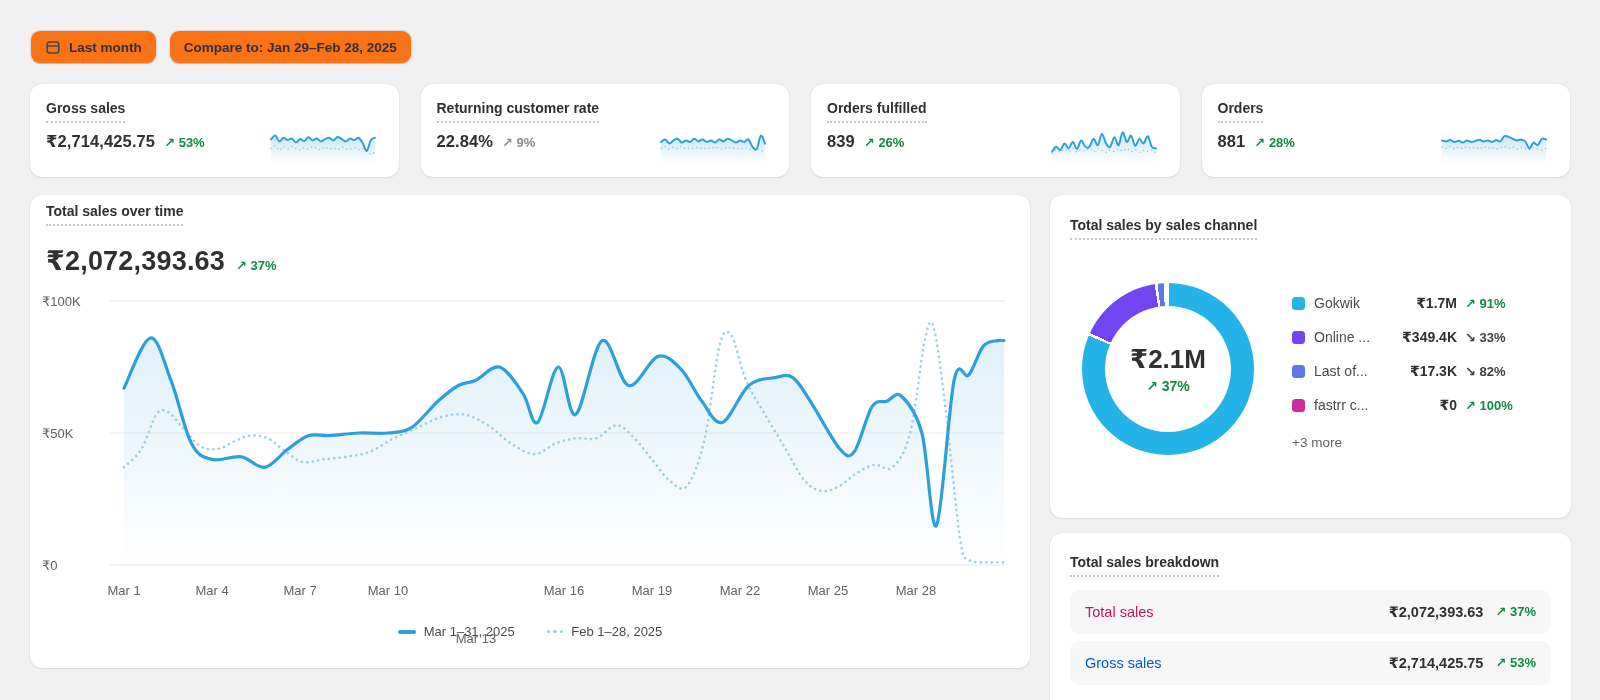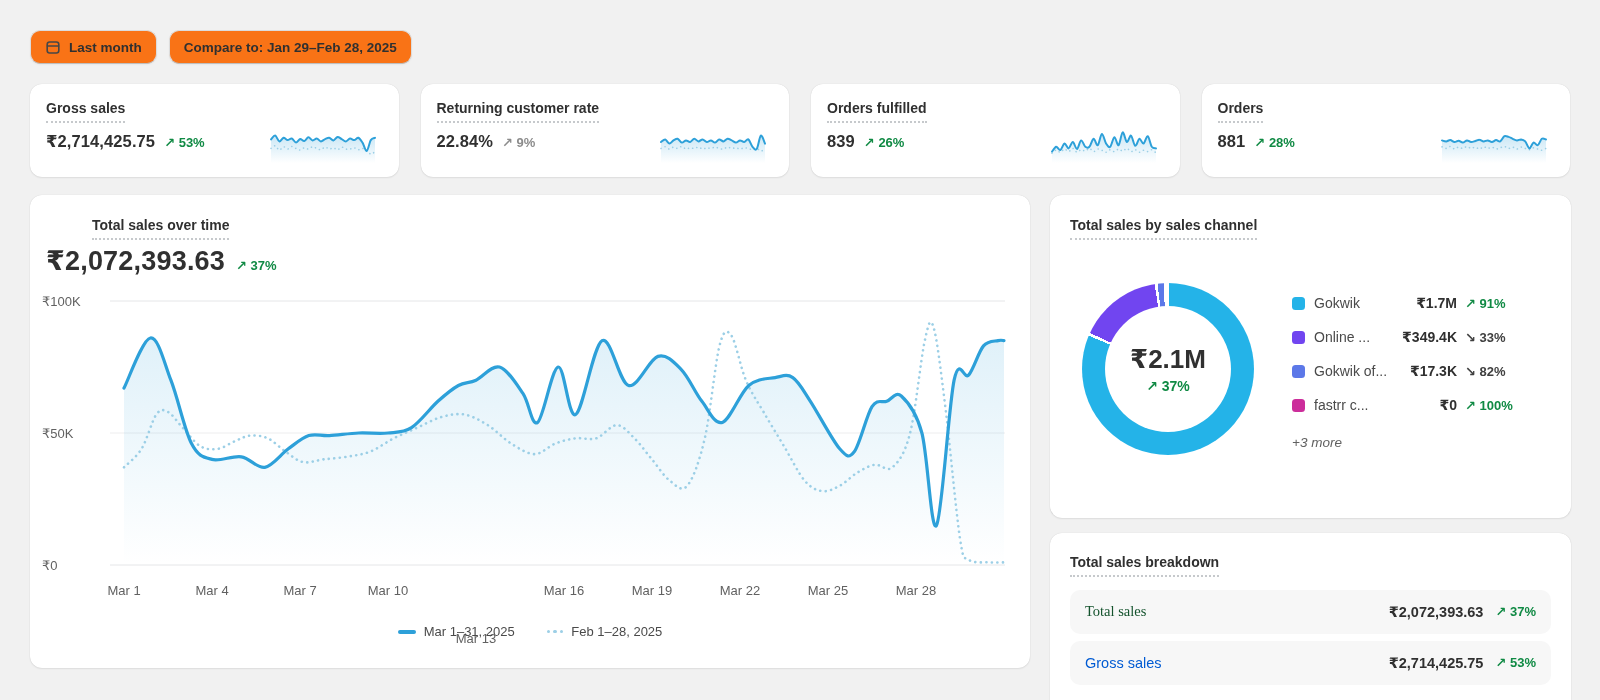--- a/index.html
+++ b/index.html
@@ -30,21 +30,21 @@
     position:absolute; left:30px; top:84px; width:1540px; height:93px;
     display:grid; grid-template-columns:repeat(4,1fr); gap:22px;
   }
   .stat { position:relative; padding:15px 16px; }
   .stat .val-row { margin-top:9px; display:flex; align-items:baseline; gap:9px; }
   .stat-val { font-size:16.5px; font-weight:700; letter-spacing:.1px; }
   .delta { font-size:13px; font-weight:700; white-space:nowrap; }
   .spark { position:absolute; right:22px; top:35px; width:108px; height:44px; overflow:visible; }
   
   .main-card { position:absolute; left:30px; top:195px; width:1000px; height:473px; }
-  .main-card .card-title { position:absolute; left:16px; top:22px;margin-left:46px; }
+  .main-card .card-title { position:absolute; left:16px; top:8px; }
   .big-row { position:absolute; left:16px; top:50px; display:flex; align-items:baseline; gap:11px; }
   .big-val { font-size:27px; font-weight:700; letter-spacing:.2px; }
   .chart-svg { position:absolute; left:0; top:0; width:1000px; height:473px; }
   .ytick { position:absolute; left:12px; width:56px; text-align:left; font-size:13px; color:#616161; transform:translateY(-50%); }
   .xticks { position:absolute; left:0; top:388px; width:1000px; height:16px; }
   .xticks div { position:absolute; transform:translateX(-50%); font-size:13px; color:#616161; white-space:nowrap; }
   .chart-legend { position:absolute; left:0; right:0; top:429px; display:flex; justify-content:center; gap:32px; align-items:center; }
   .leg-item { display:flex; align-items:center; gap:8px; font-size:13px; color:#4a4a4a; }
   .leg-dash { width:18px; height:4px; border-radius:2px; }
   .leg-dots { display:flex; gap:3px; }
@@ -58,21 +58,21 @@
     display:flex; flex-direction:column; align-items:center; justify-content:center; gap:3px;
   }
   .donut-val { font-size:26px; font-weight:700; }
   .donut-delta { font-size:14px; font-weight:700; }
   .ch-legend { position:absolute; left:242px; top:91px; right:54px; }
   .ch-row { display:flex; align-items:center; height:34px;justify-content:center; }
   .sw { width:13px; height:13px; border-radius:3.5px; margin-right:9px; flex:0 0 auto; }
   .ch-label { flex:1; font-size:14px; color:#4a4a4a; white-space:nowrap; overflow:hidden; }
   .ch-val { font-size:14px; color:#303030; font-weight:700; margin-right:8px; }
   .ch-delta { font-size:13px; font-weight:700; width:52px; text-align:left; white-space:nowrap; }
-  .more-link { position:absolute; left:242px; top:240px; font-size:13.5px; color:#616161; cursor:pointer;font-style:italic; }
+  .more-link { position:absolute; left:242px; top:240px; font-size:13.5px; color:#616161; cursor:pointer; }
   
   .break-card { position:absolute; left:1050px; top:533px; width:521px; height:210px; padding:20px; }
   .break-card .card-title { margin-bottom:13px; }
   .brow {
     display:flex; align-items:center; height:44px; background:#f7f7f7;
     border-radius:10px; padding:0 15px; margin-bottom:7px;
   }
   .brow-label { flex:1; font-size:14.5px; font-weight:500; cursor:pointer; }
   .brow-val { font-size:14.5px; font-weight:600; color:#303030; margin-right:12px; }
   .brow-delta { font-size:13px; font-weight:700; white-space:nowrap; }
@@ -235,39 +235,39 @@
       <span class="ch-delta" style="color: rgb(16, 138, 68);"><span>↗</span> <span>91%</span></span>
     </div>
     <div class="ch-row">
       <span class="sw" style="background: rgb(113, 69, 240);"></span>
       <span class="ch-label">Online ...</span>
       <span class="ch-val">₹349.4K</span>
       <span class="ch-delta" style="color: rgb(64, 64, 64);"><span>↘</span> <span>33%</span></span>
     </div>
     <div class="ch-row">
       <span class="sw" style="background: rgb(92, 120, 232);"></span>
-      <span class="ch-label">Gokwik of...</span>
+      <span class="ch-label">Last of...</span>
       <span class="ch-val">₹17.3K</span>
       <span class="ch-delta" style="color: rgb(64, 64, 64);"><span>↘</span> <span>82%</span></span>
     </div>
     <div class="ch-row">
       <span class="sw" style="background: rgb(204, 45, 155);"></span>
       <span class="ch-label">fastrr c...</span>
       <span class="ch-val">₹0</span>
       <span class="ch-delta" style="color: rgb(16, 138, 68);"><span>↗</span> <span>100%</span></span>
     </div>
   </div>
   <span class="more-link">+3 more</span>
 </div>
 
 <div class="card break-card">
   <span class="card-title">Total sales breakdown</span>
   <div>
     <div class="brow">
-      <span class="brow-label" style="color: #14532d; font-family: Liberation Serif, serif;">Total sales</span>
+      <span class="brow-label" style="color: #be185d;">Total sales</span>
       <span class="brow-val">₹2,072,393.63</span>
       <span class="brow-delta bd-green" style="color: rgb(16, 138, 68);"><span>↗</span> <span>37%</span></span>
     </div>
     <div class="brow">
       <span class="brow-label" style="color: rgb(0, 91, 211);">Gross sales</span>
       <span class="brow-val">₹2,714,425.75</span>
       <span class="brow-delta bd-green" style="color: rgb(16, 138, 68);"><span>↗</span> <span>53%</span></span>
     </div>
   </div>
 </div>

